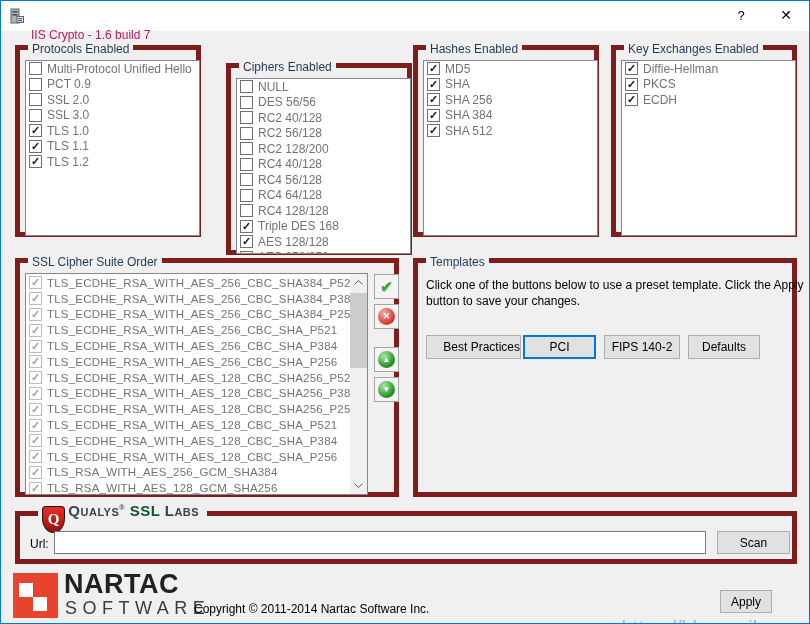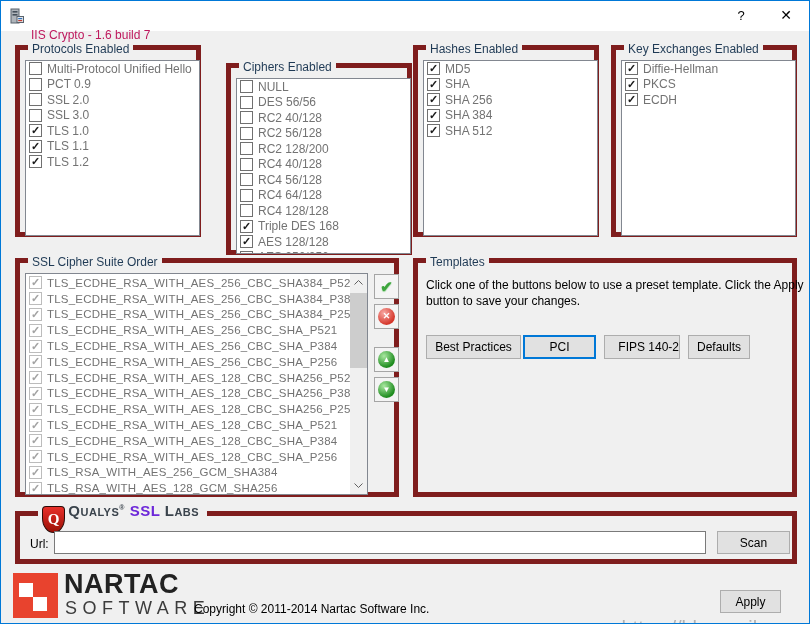--- a/index.html
+++ b/index.html
@@ -57,21 +57,21 @@
   .tpl-desc { position:absolute; left:8px; top:14px; width:378px; font-size:12px; color:#000; line-height:16px; }
   .tpl-btn { top:72px; }
   
   .q-shield {
     position:absolute; width:23px; height:27px; text-align:center;
     background:linear-gradient(#e8302a, #9c1006); border:1.5px solid #2b0b08;
     border-radius:4px 4px 50% 50% / 4px 4px 55% 55%;
     color:#fff; font-family:"Liberation Serif", serif; font-weight:bold; font-size:15px; line-height:24px;
   }
   .q-brand { position:absolute; font-size:15px; font-weight:bold; color:#3a434c; font-variant:small-caps; letter-spacing:0.5px; }
-  .q-red { color:#6d28d9; }
+  .q-red { color:#14532d; }
   .q-reg { font-size:7px; vertical-align:6px; }
   .url-label { position:absolute; font-size:12px; color:#000; }
   .url-input {
     position:absolute; border:1px solid #7a7a7a; background:#fff; height:23px;
     font-family:"Liberation Sans", sans-serif; font-size:12px; padding:0 4px;
   }
   
   .nartac-logo { position:absolute; left:12px; top:572px; width:45px; height:45px; background:#e8432e; }
   .nartac-logo .sq { position:absolute; width:14px; height:14px; background:#fff; }
   .nartac-logo .sq1 { left:6px; top:10px; }
@@ -322,39 +322,39 @@
         </button>
         <button class="tool">
           <span class="orb orb-green" style="font-size: 8px;">▼</span>
         </button>
       </div>
   </div>
 
   <div class="group" style="left:412px; top:257px; width:384px; height:239px;">
     <span class="group-caption">Templates</span>
     <div class="tpl-desc">Click one of the buttons below to use a preset template. Click the Apply button to save your changes.</div>
-    <button class="win-btn tpl-btn" style="left:8px; width:95px;">Best Practices</button>
+    <button class="win-btn tpl-btn" style="left:8px; width:95px;text-align:right;">Best Practices</button>
     <button class="win-btn tpl-btn focused" style="left:105px; width:73px;">PCI</button>
-    <button class="win-btn tpl-btn" style="left:186px; width:76px;text-align:right;">FIPS 140-2</button>
-    <button class="win-btn tpl-btn" style="left:270px; width:62px;">Defaults</button>
+    <button class="win-btn tpl-btn" style="left:186px; width:76px;">FIPS 140-2</button>
+    <button class="win-btn tpl-btn" style="left:270px; width:72px;">Defaults</button>
   </div>
 
   <div class="group" style="left:14px; top:510px; width:782px; height:53px;">
     <span class="group-caption" style="left:18px; top:-14px; padding-right:8px;">
       <span class="q-shield" style="position:relative; display:inline-block; vertical-align:-8px;"><span>Q</span></span>
       <span class="q-brand" style="position:relative;"><span>Qualys</span><span class="q-reg">®</span><span class="q-red"> SSL</span><span> Labs</span></span>
     </span>
     <span class="url-label" style="left:10px; top:21px;">Url:</span>
     <input class="url-input" style="left: 34px; top: 15px; width: 652px;" value="">
     <button class="win-btn" style="left:697px; top:15px; width:73px; height:23px;">Scan</button>
   </div>
 
   <div class="nartac-logo">
     <span class="sq sq1"></span>
     <span class="sq sq2"></span>
   </div>
   <div class="nartac-name">NARTAC</div>
   <div class="nartac-sub">SOFTWARE</div>
   <div class="copyright">Copyright © 2011-2014 Nartac Software Inc.</div>
-  <button class="win-btn" style="left:719px; top:589px; width:61px; height:23px;">Apply</button>
+  <button class="win-btn" style="left:719px; top:589px; width:52px; height:23px;">Apply</button>
   <div class="watermark">https://blog.rmilne.ca</div>
 
 </div>
 
 </body></html>

